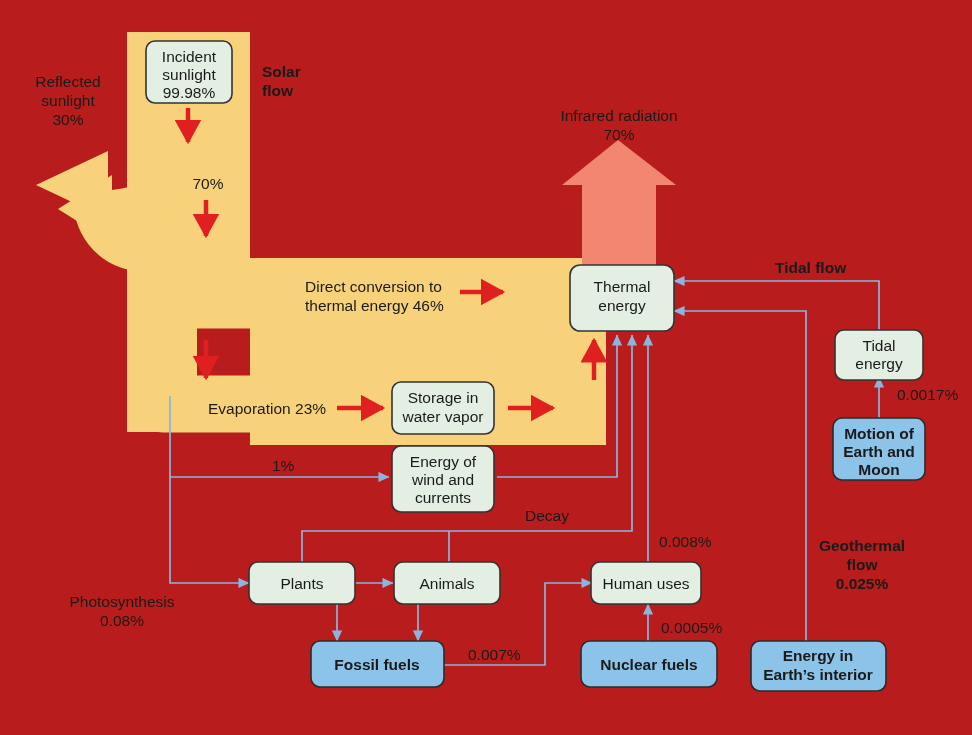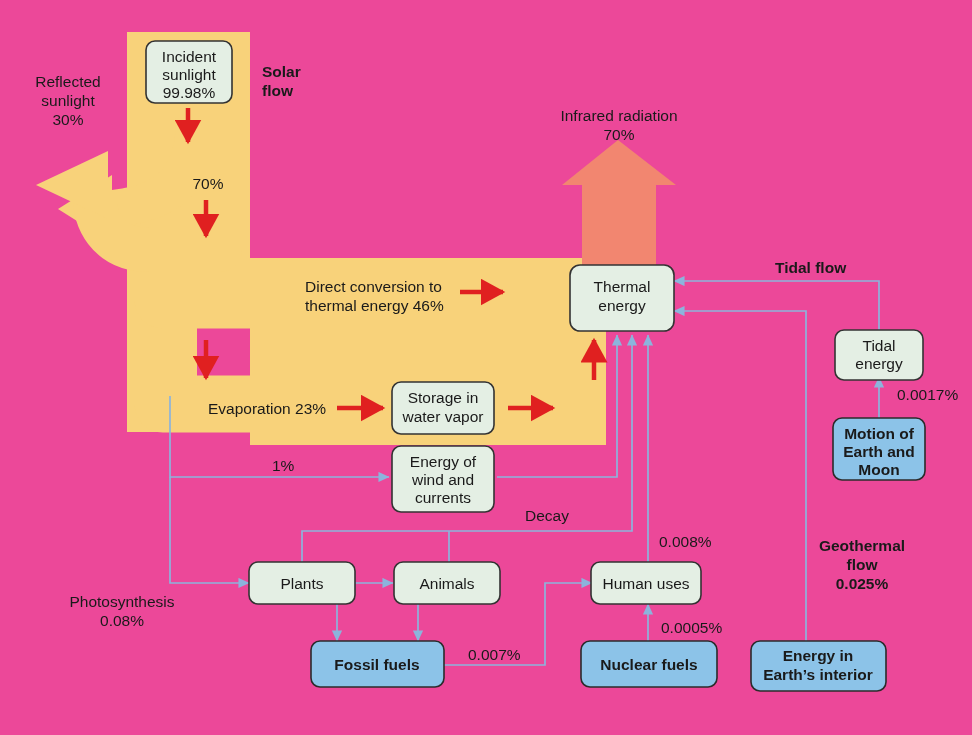--- a/index.html
+++ b/index.html
@@ -1,16 +1,16 @@
 <!DOCTYPE html>
 <html><head>
 <meta charset="utf-8">
 <style>
   html,body{margin:0;padding:0;background:#ffffff;}
-  #stage{position:relative;width:972px;height:735px;background:#ec4899;
+  #stage{position:relative;width:972px;height:735px;background:#b91c1c;
          font-family:"Liberation Sans", sans-serif;overflow:hidden;}
   svg{display:block;}
   text{font-family:"Liberation Sans", sans-serif;fill:#1a1a1a;}
   .lbl{font-size:15.5px;}
   .lbl-b{font-size:15.5px;font-weight:bold;}
   .boxtxt{font-size:15.5px;}
   .boxtxt-b{font-size:15.5px;font-weight:bold;}
 </style>
 </head>
 <body>

